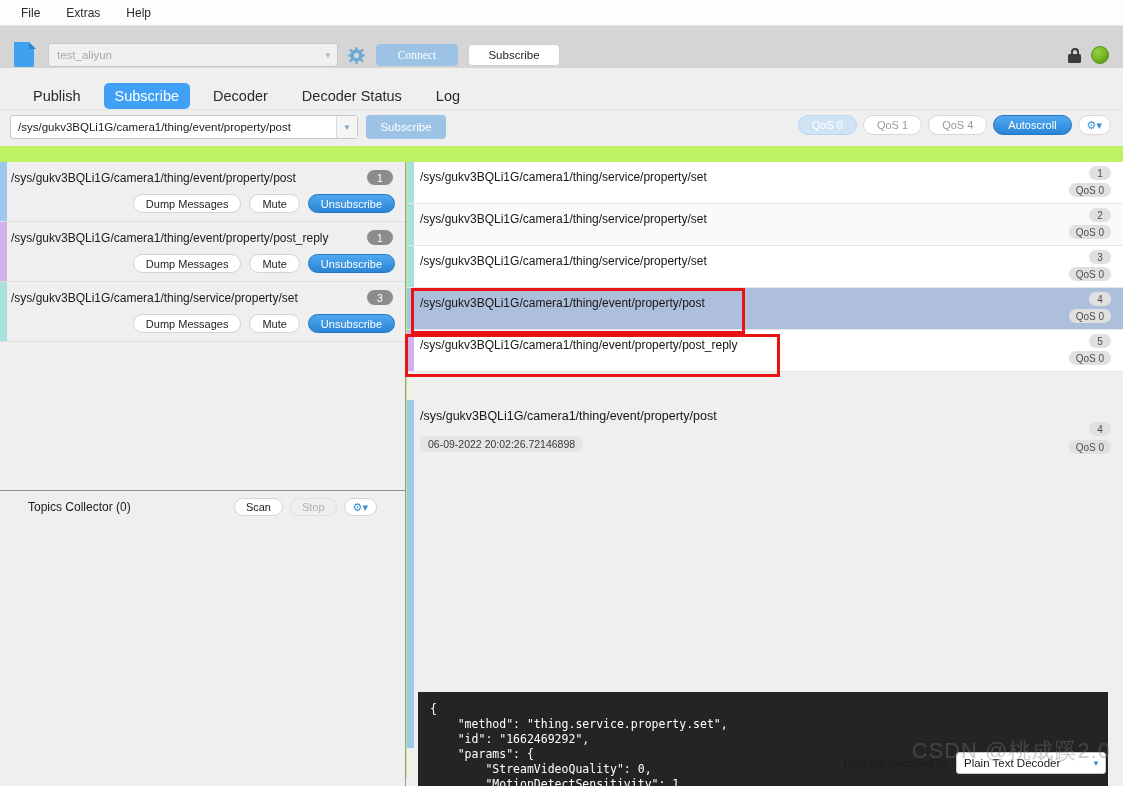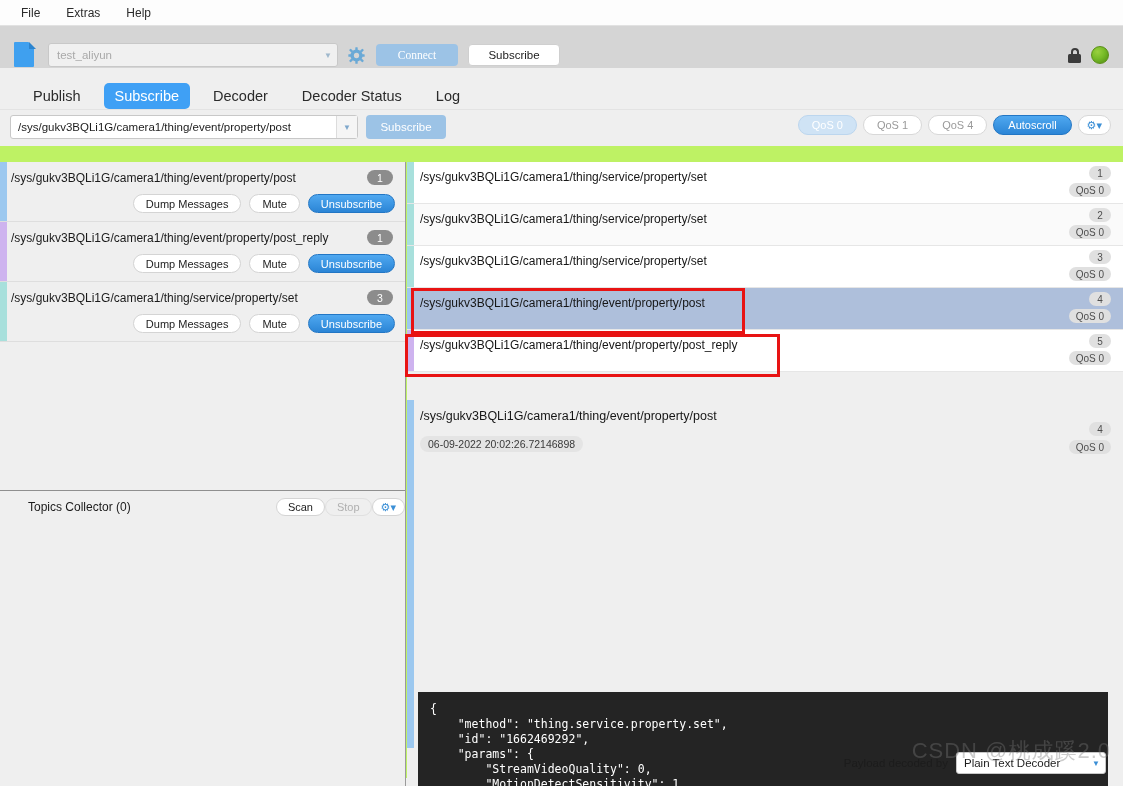--- a/index.html
+++ b/index.html
@@ -163,21 +163,21 @@
 
   
   .collector-bar {
     position: absolute; left: 0; bottom: 0; width: 100%; height: 296px;
     border-top: 1px solid #8f8f8f; background: #efefef;
   }
   .collector-head { position: relative; height: 32px; }
   .collector-head .ctitle {
     position: absolute; left: 8px; top: 9px; font-size: 12px; color: #1a1a1a; margin-left: 20px;
   }
-  .collector-head .cbtns { position: absolute; right: 0; top: 7px; display: flex; }
+  .collector-head .cbtns { position: absolute; right: 28px; top: 7px; display: flex; gap: 7px; }
   .cbtn {
     height: 18px; padding: 0 11px; border-radius: 9px; font-size: 11px;
     background: #ffffff; border: 1px solid #d4d4d4; color: #222;
     display: flex; align-items: center; cursor: pointer;
   }
   .cbtn.dim { color: #b0b0b0; background: #efefef; border-color: #e0e0e0; }
   .cbtn.cog { color: #3b8fd6; padding: 0 8px; }
 
   
   .msg-list { position: relative; background: #efefef; height: 238px; overflow: hidden; }

